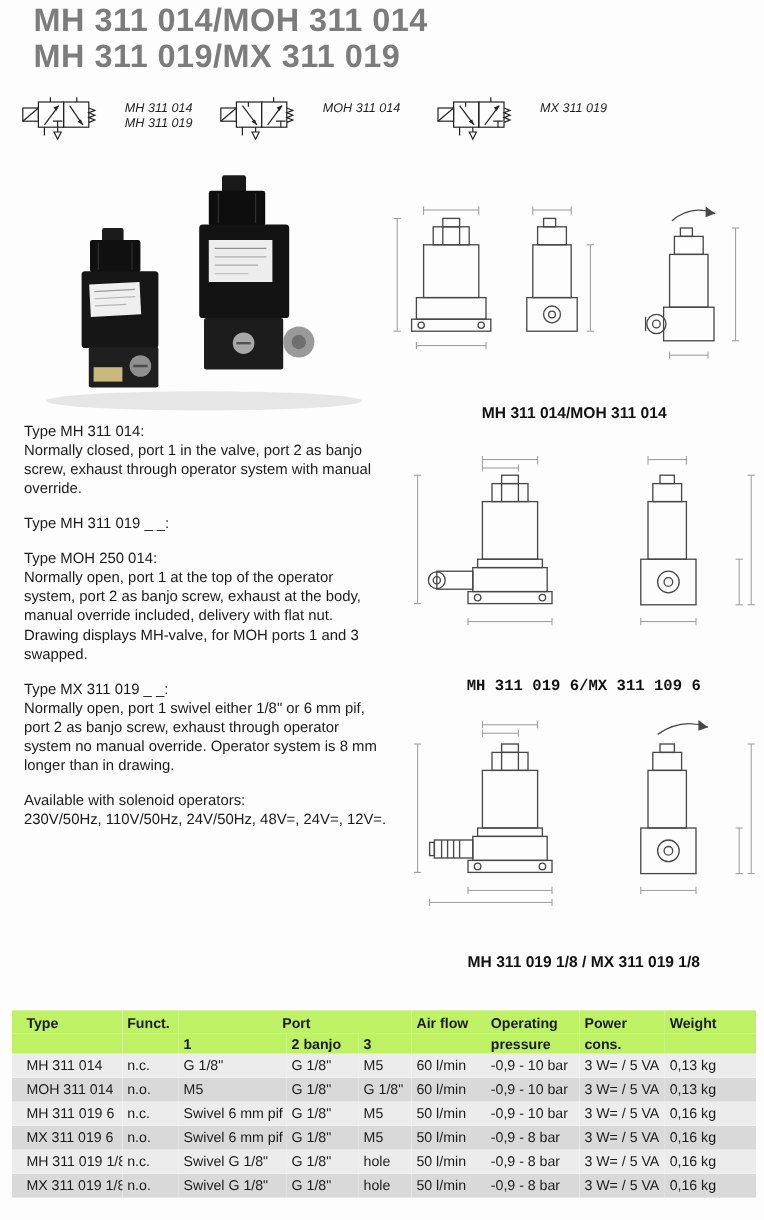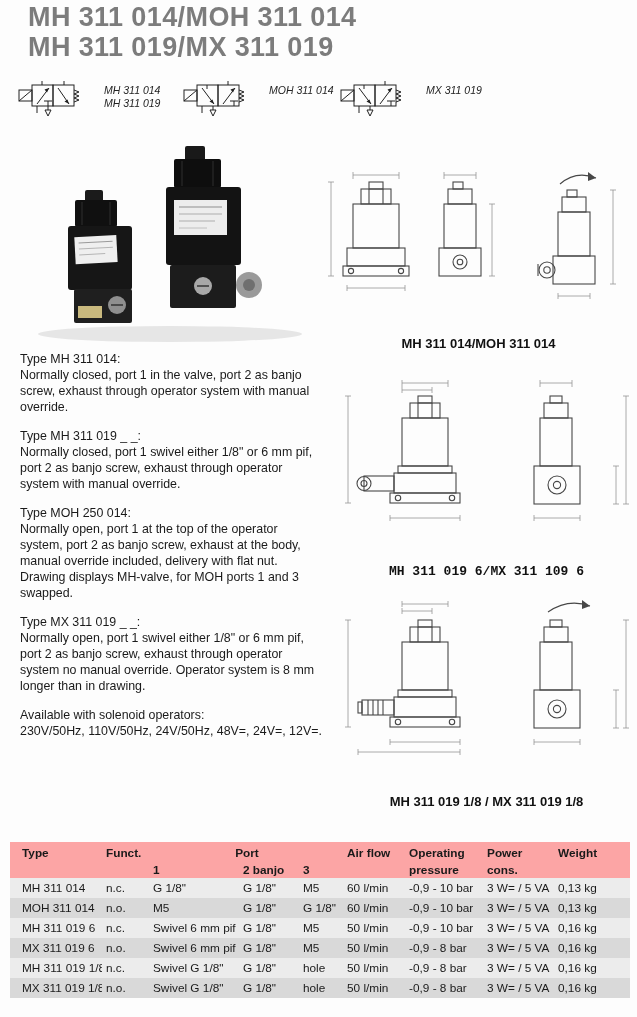--- a/index.html
+++ b/index.html
@@ -23,21 +23,21 @@
   .drawing { position:absolute; }
   .d1 { left:320px; top:170px; }
   .d2 { left:338px; top:378px; }
   .d3 { left:338px; top:596px; }
   .drawing-caption { position:absolute; font-size:13px; font-weight:bold; text-align:center; color:#111; }
   .cap1 { left:322px; top:336px; width:313px; }
   .cap2 { left:338px; top:564px; width:297px;font-family:Liberation Mono, monospace; }
   .cap3 { left:338px; top:794px; width:297px;text-align:center; }
   .spec-table { position:absolute; left:10px; top:842px; width:620px;
                 border-collapse:collapse; table-layout:fixed; font-size:11.8px; }
-  .spec-table th { background:#fca5a5; font-weight:bold; text-align:left;
+  .spec-table th { background:#bef264; font-weight:bold; text-align:left;
                    padding:2px 2px 1px 4px; white-space:nowrap; overflow:hidden; }
   .spec-table thead tr:first-child th { padding-top:4px; }
   .spec-table th.port-span { text-align:center;margin-top:10px; }
   .spec-table td { padding:3px 2px 3px 4px; white-space:nowrap; overflow:hidden; }
   .spec-table th:first-child, .spec-table td:first-child { padding-left:12px; }
   tr.row-main { background:#ececec; }
   tr.row-alt  { background:#d9d9d9; }
   svg { display:block; }
 </style>
 </head>
@@ -96,21 +96,21 @@
         <line x1="45" y1="5" x2="45" y2="1"></line>
       </g>
       <polygon points="31,24 29.5,19.5 26.5,21.5" fill="#222"></polygon>
       <polygon points="52,8 47.5,9.5 50,12.5" fill="#222"></polygon>
     </svg>
     <div class="symbol-labels">
       <div>MOH 311 014</div>
     </div>
   </div>
 
-  <div class="symbol-block" style="left:340px">
+  <div class="symbol-block" style="left:364px">
     <svg width="80" height="40" viewBox="0 0 80 40">
       <g stroke="#222" fill="none" stroke-width="1">
         <rect x="1" y="10" width="13" height="11"></rect>
           <line x1="1" y1="21" x2="14" y2="10"></line>
         <rect x="14" y="5" width="21" height="21"></rect>
           <rect x="35" y="5" width="21" height="21"></rect>
         <line x1="19" y1="8" x2="31" y2="24"></line>
         <line x1="24" y1="5" x2="24" y2="9"></line>
         <line x1="40" y1="24" x2="52" y2="8"></line>
         <line x1="51" y1="26" x2="51" y2="21"></line>
@@ -173,21 +173,20 @@
 </div>
 
 <div class="desc">
   <div>
       <div class="desc-section">
         <div class="desc-heading">Type MH 311 014:</div>
         <div class="desc-body">Normally closed, port 1 in the valve, port 2 as banjo screw, exhaust through operator system with manual override.</div>
       </div>
       <div class="desc-section">
         <div class="desc-heading">Type MH 311 019 _ _:</div>
-        <div class="desc-body">Normally closed, port 1 swivel either 1/8" or 6 mm pif, port 2 as banjo screw, exhaust through operator system with manual override.</div>
       </div>
       <div class="desc-section">
         <div class="desc-heading">Type MOH 250 014:</div>
         <div class="desc-body">Normally open, port 1 at the top of the operator system, port 2 as banjo screw, exhaust at the body, manual override included, delivery with flat nut. Drawing displays MH-valve, for MOH ports 1 and 3 swapped.</div>
       </div>
       <div class="desc-section">
         <div class="desc-heading">Type MX 311 019 _ _:</div>
         <div class="desc-body">Normally open, port 1 swivel either 1/8" or 6 mm pif, port 2 as banjo screw, exhaust through operator system no manual override. Operator system is 8 mm longer than in drawing.</div>
       </div>
     </div>

